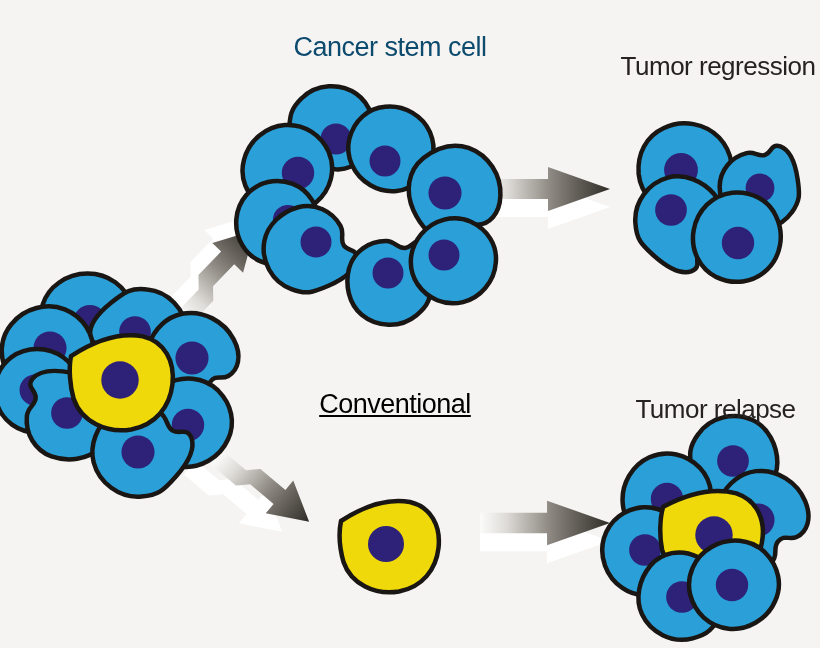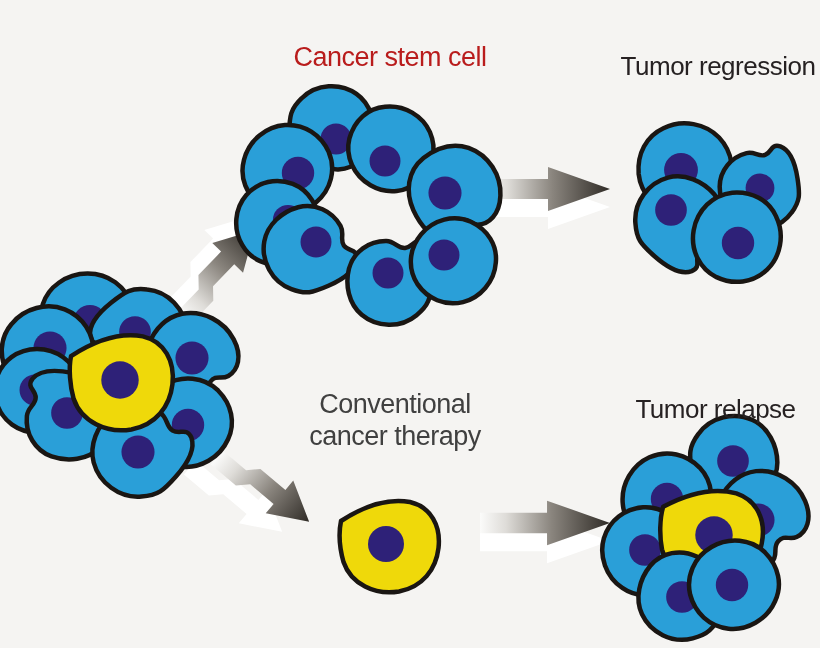--- a/index.html
+++ b/index.html
@@ -117,30 +117,29 @@
           <path d="M -0.98,-0.42 C -0.55,-0.7 -0.05,-0.88 0.4,-0.8 C 0.82,-0.7 1.02,-0.32 0.97,0.12 C 0.92,0.55 0.65,0.9 0.18,0.99 C -0.3,1.07 -0.78,0.84 -0.93,0.4 C -1.0,0.15 -1.03,-0.18 -0.98,-0.42 Z" transform="translate(712,533) rotate(5) scale(52)" fill="#EFD90A" stroke="#1A1613" stroke-width="4.5" vector-effect="non-scaling-stroke" stroke-linejoin="round"></path>
           <circle cx="714" cy="535" r="18.72" fill="#2E2178"></circle>
           <path d="M -0.55,-0.8 C -0.15,-1.08 0.4,-1.0 0.72,-0.68 C 1.0,-0.4 1.05,0.05 0.92,0.42 C 0.78,0.8 0.4,1.02 0,0.98 C -0.2,0.96 -0.25,0.78 -0.42,0.78 C -0.6,0.78 -0.65,1.0 -0.85,0.85 C -1.05,0.68 -1.05,0.3 -0.98,-0.05 C -0.9,-0.45 -0.85,-0.6 -0.55,-0.8 Z" transform="translate(682,597) rotate(200) scale(44)" fill="#2A9FD8" stroke="#1A1613" stroke-width="4.5" vector-effect="non-scaling-stroke" stroke-linejoin="round"></path>
           <circle cx="682" cy="597" r="15.84" fill="#2E2178"></circle>
           <path d="M -0.62,-0.75 C -0.25,-1.02 0.25,-1.0 0.58,-0.76 C 0.93,-0.5 1.05,-0.08 0.94,0.32 C 0.82,0.72 0.45,1.0 0,1.0 C -0.45,1.0 -0.85,0.72 -0.97,0.3 C -1.08,-0.12 -0.95,-0.52 -0.62,-0.75 Z" transform="translate(734,586) rotate(150) scale(45)" fill="#2A9FD8" stroke="#1A1613" stroke-width="4.5" vector-effect="non-scaling-stroke" stroke-linejoin="round"></path>
           <circle cx="732" cy="585" r="16.2" fill="#2E2178"></circle>
         </g>
       </g>
   </svg>
 
-  <div class="lbl" style="left: 240px; top: 41px; width: 300px; color: #b91c1c;">
+  <div class="lbl" style="left: 240px; top: 31px; width: 300px; color: #0c4a6e;">
     <div>Cancer stem cell</div>
   </div>
 
   <div class="lbl small" style="left: 598px; top: 50px; width: 240px; color: rgb(38, 33, 34);">
     <div>Tumor regression</div>
   </div>
 
-  <div class="lbl" style="left: 245px; top: 388px; width: 300px; color: #404040;">
+  <div class="lbl" style="left: 245px; top: 388px; width: 300px; color: #000000; text-decoration: underline;">
     <div>Conventional</div>
-    <div>cancer therapy</div>
   </div>
 
   <div class="lbl small" style="left: 598px; top: 393px; width: 235px; color: rgb(38, 33, 34);">
     <div>Tumor relapse</div>
   </div>
 
 </div>
 
 </body></html>

